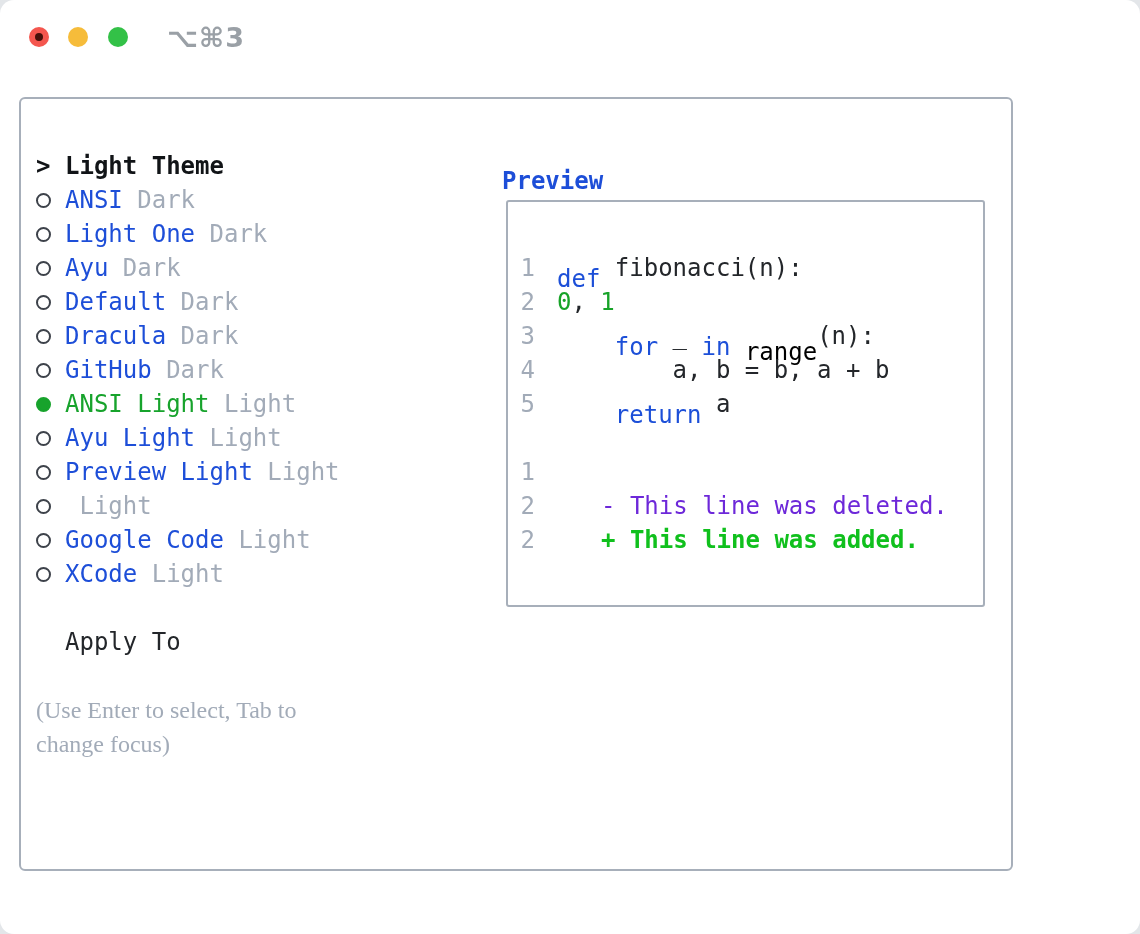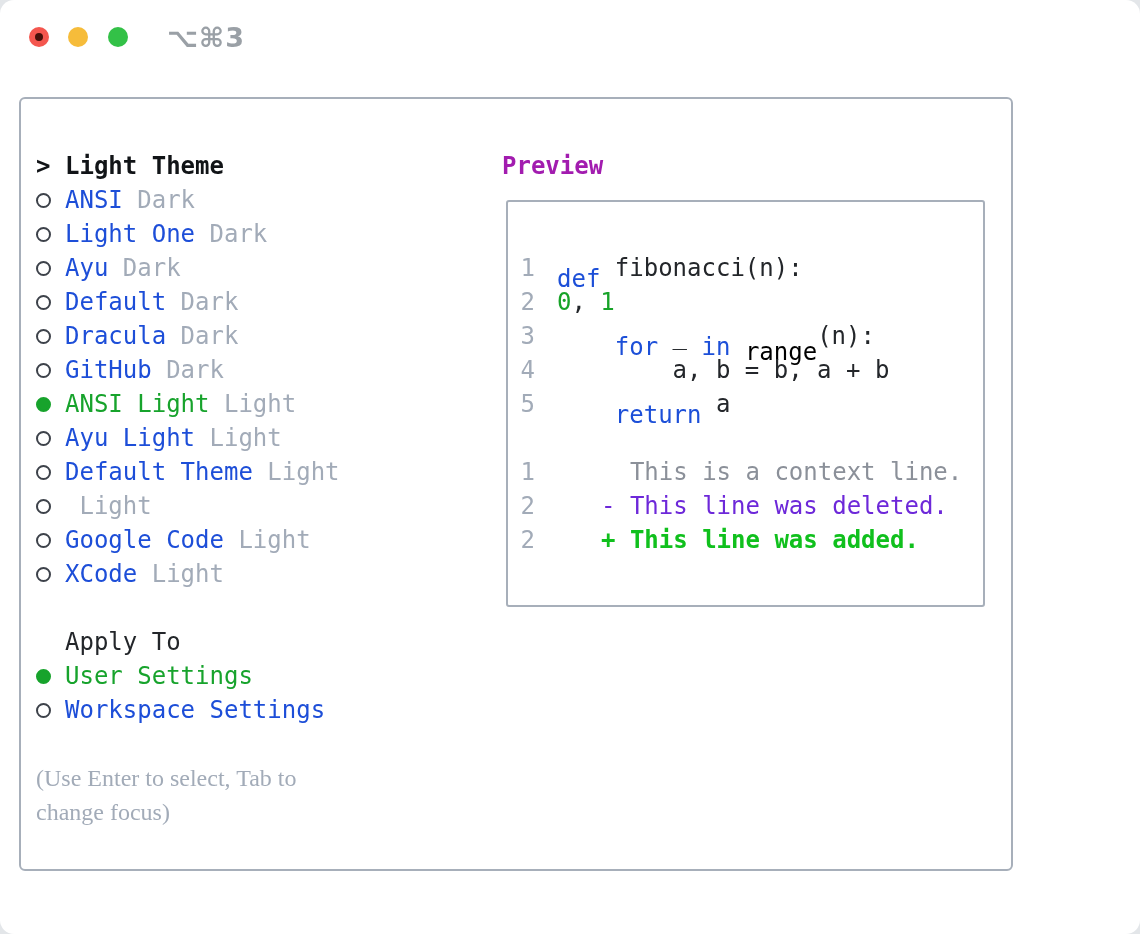--- a/index.html
+++ b/index.html
@@ -38,22 +38,22 @@
   .radio { width:15px; height:15px; border-radius:50%; border:2.5px solid #3d424a; }
   .radio.on { background:#17a32c; border-color:#17a32c; }
   .prefix { width:29px; flex:none; font-weight:bold; color:#111417; }
   .heading { font-weight:bold; color:#111417; }
   .t-name { color:#1d4ed8; }
   .item.selected .t-name { color:#17a32c; }
   .t-var { color:#a2abb8; }
   .hint { color:#a2abb8;font-family:Liberation Serif, serif; }
   
   .preview-title {
-    position:absolute; left:481px; top:50px; height:34px;
-    display:flex; align-items:center; font-weight:bold; color:#a21caf;
+    position:absolute; left:481px; top:65px; height:34px;
+    display:flex; align-items:center; font-weight:bold; color:#1d4ed8;
   }
   .preview-box {
     position:absolute; left:485px; top:101px; width:479px; height:407px;
     border:2px solid #a7afba; border-radius:3px; background:#fff;
     padding:49px 0 0 12px; overflow:hidden;
   }
   .cline { height:34px; display:flex; align-items:center; white-space:pre; }
   .ln { width:15px; flex:none; text-align:right; color:#a2abb8; }
   .code-gap { width:22px; flex:none; }
   .diff-gap { width:66px; flex:none; }
@@ -121,21 +121,21 @@
             <span class="t-name">ANSI Light</span>
             <span class="t-var"> Light</span>
           </div>
           <div class="row item">
             <span class="marker"><span class="radio"></span></span>
             <span class="t-name">Ayu Light</span>
             <span class="t-var"> Light</span>
           </div>
           <div class="row item">
             <span class="marker"><span class="radio"></span></span>
-            <span class="t-name">Default Theme</span>
+            <span class="t-name">Preview Light</span>
             <span class="t-var"> Light</span>
           </div>
           <div class="row item">
             <span class="marker"><span class="radio"></span></span>
             <span class="t-var"> Light</span>
           </div>
           <div class="row item">
             <span class="marker"><span class="radio"></span></span>
             <span class="t-name">Google Code</span>
             <span class="t-var"> Light</span>
@@ -147,30 +147,20 @@
           </div>
         </div>
 
       <div class="row"></div>
 
       <div class="row">
         <span class="marker"></span>
           <span>Apply To</span>
       </div>
 
-      <div id="apply-list">
-          <div class="row item selected">
-            <span class="marker"><span class="radio on"></span></span>
-            <span class="t-name">User Settings</span>
-          </div>
-          <div class="row item">
-            <span class="marker"><span class="radio"></span></span>
-            <span class="t-name">Workspace Settings</span>
-          </div>
-        </div>
 
       <div class="row"></div>
 
       <div class="row hint">
         <span>(Use Enter to select, Tab to</span>
       </div>
       <div class="row hint">
         <span>change focus)</span>
       </div>
     </div>
@@ -178,20 +168,20 @@
     <div class="preview-title">Preview</div>
 
     <div class="preview-box">
       <div id="code-block">
           <div class="cline"><span class="ln">1</span><span class="code-gap"></span><span class="c-kw">def</span><span class="c-fg"> fibonacci(n):</span></div>
           <div class="cline"><span class="ln">2</span><span class="code-gap"></span><span class="c-num">0</span><span class="c-fg">, </span><span class="c-num">1</span></div>
           <div class="cline"><span class="ln">3</span><span class="code-gap"></span><span class="c-fg">    </span><span class="c-kw">for</span><span class="c-fg"> _ </span><span class="c-kw">in</span><span class="c-fg"> </span><span class="c-fn">range</span><span class="c-fg">(n):</span></div>
           <div class="cline"><span class="ln">4</span><span class="code-gap"></span><span class="c-fg">        a, b = b, a + b</span></div>
           <div class="cline"><span class="ln">5</span><span class="code-gap"></span><span class="c-fg">    </span><span class="c-kw">return</span><span class="c-fg"> a</span></div>
           <div class="cline"></div>
-          <div class="cline"><span class="ln">1</span><span class="diff-gap"></span><span class="d-context">  This is a context line.</span></div>
+          <div class="cline"><span class="ln">1</span><span class="diff-gap"></span></div>
           <div class="cline"><span class="ln">2</span><span class="diff-gap"></span><span class="d-deleted">- This line was deleted.</span></div>
           <div class="cline"><span class="ln">2</span><span class="diff-gap"></span><span class="d-added">+ This line was added.</span></div>
         </div>
     </div>
 
   </div>
 </div>
 
 </body></html>

